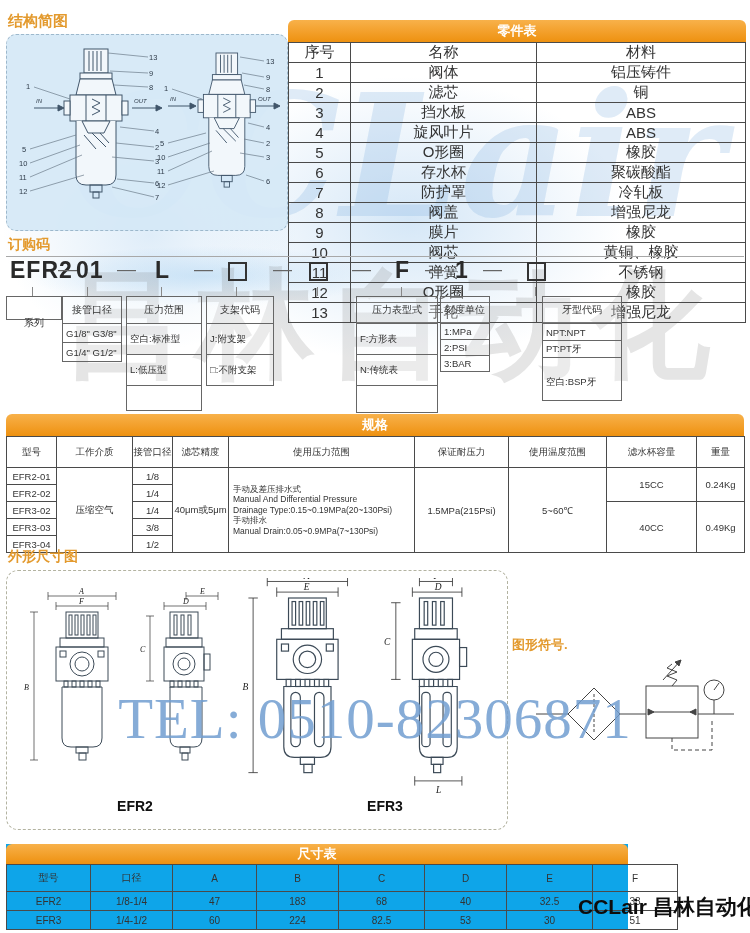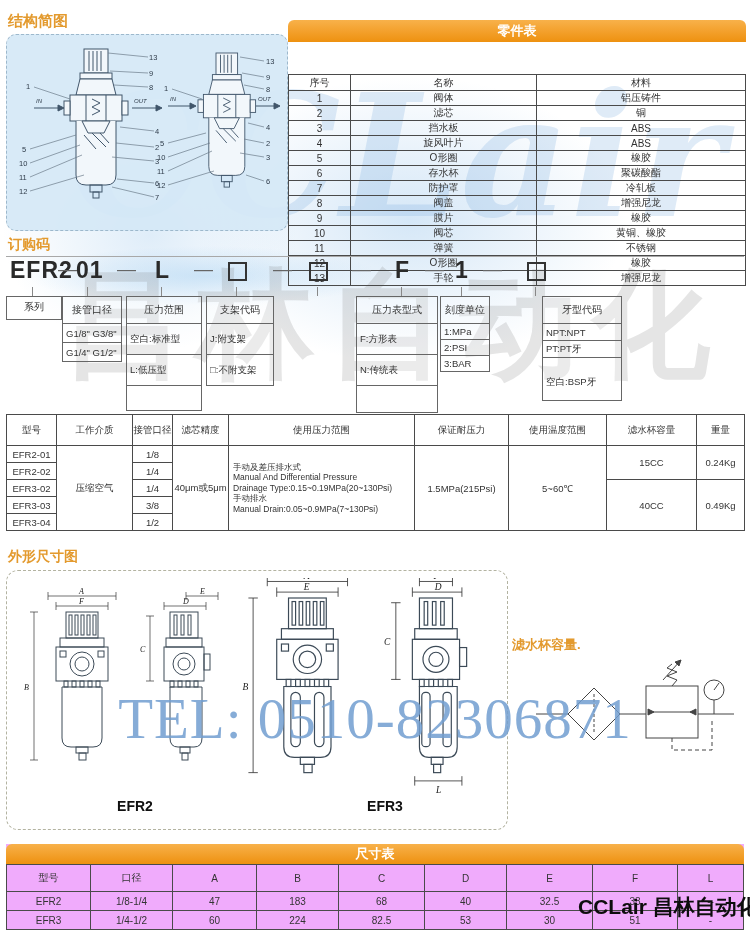--- a/index.html
+++ b/index.html
@@ -31,21 +31,21 @@
   
   .struct-box{position:absolute;left:6px;top:34px;width:280px;height:195px;z-index:2;
       background:rgba(213,232,246,.92);border:1px dashed #9db8cc;border-radius:10px;}
   .struct-box svg{display:block;margin:2px auto 0;}
   svg text{font-family:"Liberation Sans",sans-serif;}
   .callout{font-size:7.5px;fill:#2e3b49;}
   .flowlbl{font-size:6px;font-style:italic;fill:#2e3b49;}
   
   .parts{position:absolute;left:288px;top:20px;width:458px;z-index:2;}
   .parts .obar{position:relative;left:0;top:0;width:100%;height:22px;line-height:22px;}
-  .parts table{font-size:10px;color:#333;margin-top:32px;}
+  .parts table{font-size:15px;color:#333;}
   .parts th{height:15px;}
   .parts td{height:13.2px;}
   td.al{text-align:left;padding-left:12px;}
   
   .rule{position:absolute;left:6px;top:256px;width:738px;border-top:1px solid #a8a8a8;z-index:2;}
   .codeseg{position:absolute;top:257px;z-index:2;font-size:23px;font-weight:600;color:#2a2a2a;letter-spacing:1px;}
   .codedash{position:absolute;top:258px;z-index:2;font-size:19px;color:#666;}
   .codesq{position:absolute;top:262px;width:15px;height:15px;border:2px solid #333;z-index:2;background:transparent;}
   .tick{position:absolute;top:287px;height:9px;width:0;border-left:1px solid #888;z-index:2;}
   .ob{position:absolute;z-index:2;border:1px solid #666;font-size:9.5px;color:#333;background:rgba(255,255,255,.25);}
@@ -64,21 +64,21 @@
   .outline-box{position:absolute;left:6px;top:570px;width:500px;height:258px;z-index:2;
       border:1.5px dashed #b3b3a1;border-radius:12px;}
   .outline-svg{position:absolute;left:10px;top:578px;z-index:2;}
   .model-lbl{position:absolute;z-index:4;width:80px;text-align:center;font-weight:bold;font-size:14px;color:#111;}
   .sym-title{position:absolute;left:512px;top:636px;z-index:2;color:#E39A2E;font-weight:bold;font-size:13px;}
   .sym-svg{position:absolute;left:534px;top:654px;z-index:2;}
   .dimline{stroke:#333;stroke-width:.7;}
   .dimlbl{font-family:"Liberation Serif",serif;font-style:italic;font-size:8px;fill:#222;}
   .art{stroke:#3c4a57;stroke-width:1;fill:none;}
   
-  .dims{position:absolute;left:6px;top:844px;width:738px;z-index:4;background:#f0abfc;}
+  .dims{position:absolute;left:6px;top:844px;width:622px;z-index:4;background:#0ea5e9;}
   .dims .obar{position:relative;width:100%;height:20px;line-height:20px;}
   .dims table{font-size:10px;}
   .dims th{height:26px;}
   .dims td{height:18px;}
   
   .brand{position:absolute;left:578px;top:893px;z-index:5;font-weight:bold;font-size:21px;color:#0d0d0d;white-space:nowrap;}
 </style>
 </head>
 <body>
 
@@ -317,21 +317,21 @@
   <div class="tick" style="left:32px;"></div>
   <div class="tick" style="left:87px;"></div>
   <div class="tick" style="left:161px;"></div>
   <div class="tick" style="left:236px;"></div>
   <div class="tick" style="left:317px;"></div>
   <div class="tick" style="left:401px;"></div>
   <div class="tick" style="left:461px;"></div>
   <div class="tick" style="left:535px;"></div>
 
   <div class="ob" style="left:6px;top:296px;width:54px;height:22px;">
-    <div class="tt" style="height:20px;">系列</div>
+    <div class="tt" style="height:20px;margin-top:16px;">系列</div>
   </div>
   <div class="ob" style="left:62px;top:296px;width:58px;">
     <div class="tt">接管口径</div>
     <div class="opt h18">G1/8" G3/8"</div>
     <div class="opt h18">G1/4" G1/2"</div>
   </div>
   <div class="ob" style="left:126px;top:296px;width:74px;">
     <div class="tt">压力范围</div>
     <div class="opt h30">空白:标准型</div>
     <div class="opt h30">L:低压型</div>
@@ -357,20 +357,21 @@
   <div class="ob" style="left:496px;top:296px;width:78px;margin-left:46px;">
     <div class="tt">牙型代码</div>
     <div class="opt h16">NPT:NPT</div>
     <div class="opt h16">PT:PT牙</div>
     <div class="fill" style="height:16px;"></div>
     <div class="opt h16" style="border-top:none;">空白:BSP牙</div>
     <div class="fill nb" style="height:10px;"></div>
   </div>
 
   <div class="specs">
+    <div class="obar">规格</div>
     <table class="t">
       <colgroup>
         <col style="width:50px">
           <col style="width:76px">
           <col style="width:40px">
           <col style="width:56px">
         <col style="width:186px">
           <col style="width:94px">
           <col style="width:98px">
           <col style="width:90px">
@@ -543,21 +544,21 @@
       <text class="dimlbl" x="-22" y="40">C</text>
       <line class="dimline" x1="4" y1="155" x2="44" y2="155"></line>
       <line class="dimline" x1="4" y1="151" x2="4" y2="159"></line>
         <line class="dimline" x1="44" y1="151" x2="44" y2="159"></line>
       <text class="dimlbl" x="22" y="165">L</text>
     </g>
   </svg>
   <div class="model-lbl" style="left:95px;top:798px;">EFR2</div>
   <div class="model-lbl" style="left:345px;top:798px;">EFR3</div>
 
-  <div class="sym-title">滤水杯容量.</div>
+  <div class="sym-title">图形符号.</div>
   <svg class="sym-svg" width="204" height="100" viewBox="0 -12 204 100">
     <g stroke="#444" stroke-width="1" fill="none">
       <line x1="2" y1="48" x2="34" y2="48"></line>
       <polygon points="34,48 60,22 86,48 60,74"></polygon>
       <line x1="60" y1="28" x2="60" y2="68" stroke-dasharray="3,2"></line>
       <line x1="86" y1="48" x2="112" y2="48"></line>
       <rect x="112" y="20" width="52" height="52"></rect>
       <line x1="114" y1="46" x2="162" y2="46"></line>
       <polygon points="114,43 120,46 114,49" fill="#444"></polygon>
       <polygon points="162,43 156,46 162,49" fill="#444"></polygon>

